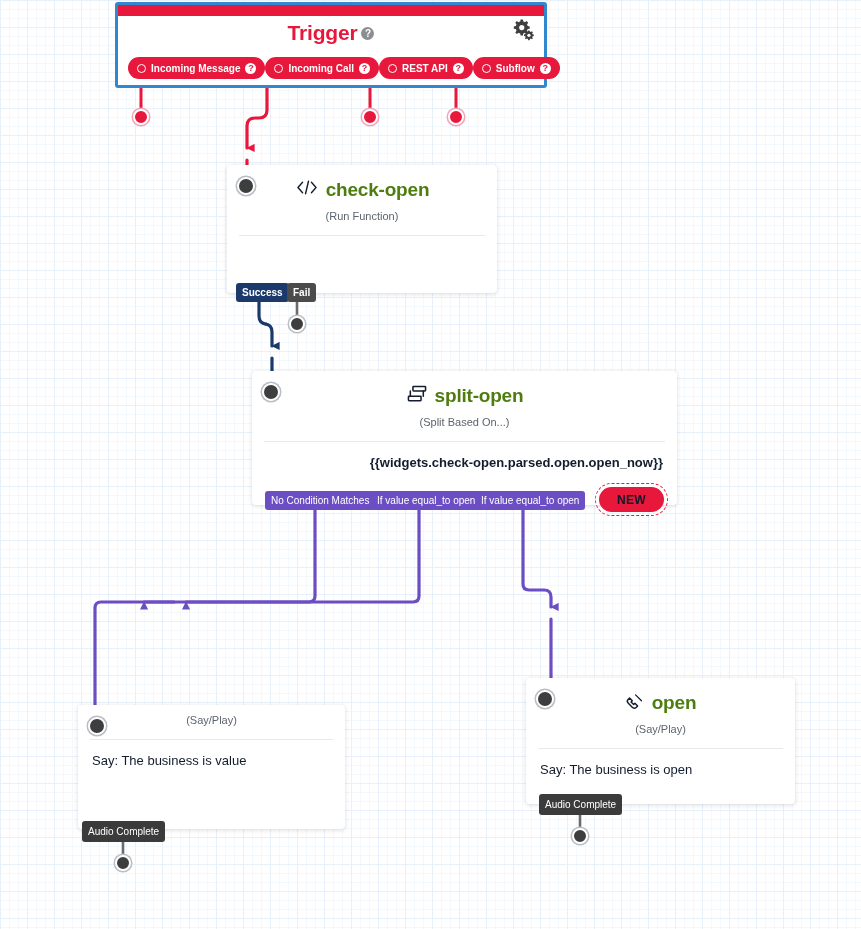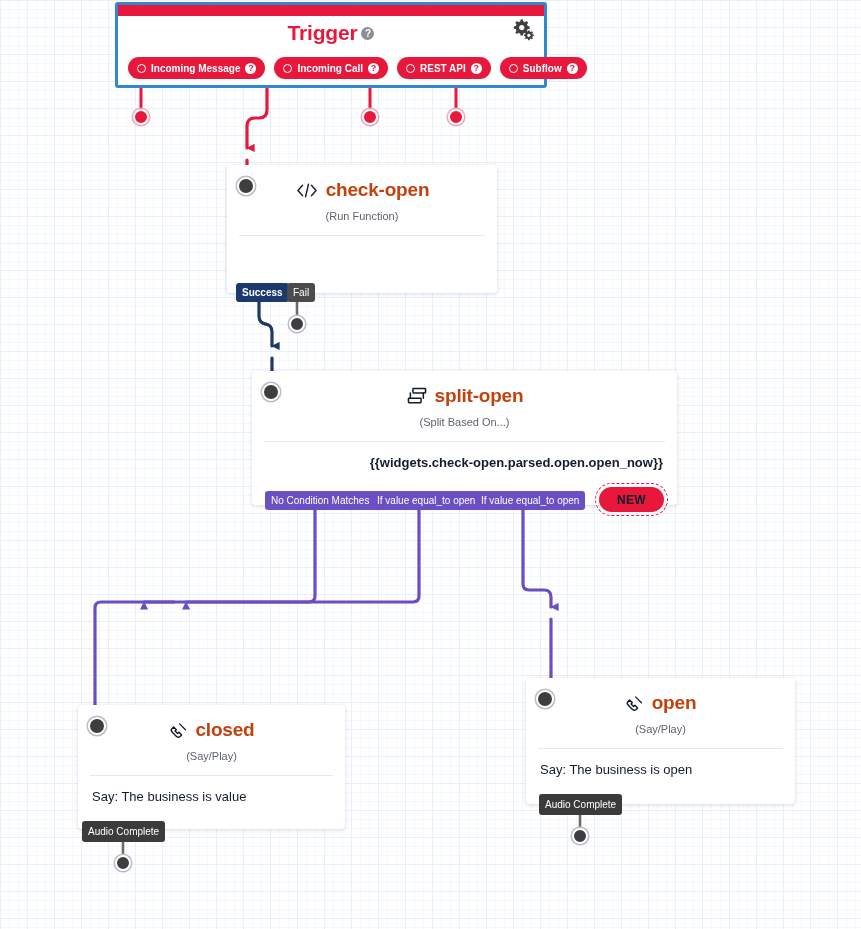--- a/index.html
+++ b/index.html
@@ -85,21 +85,20 @@
     right: 9px;
     top: 12px;
     width: 24px;
     height: 24px;
   }
   .trigger-pills {
     position: absolute;
     left: 10px;
     top: 52px;
     display: flex;
-    gap: 9px;
   }
   .pill {
     display: flex;
     align-items: center;
     gap: 5px;
     height: 22px;
     padding: 0 9px;
     border-radius: 11px;
     background: #e8183d;
     color: #ffffff;
@@ -135,25 +134,25 @@
     position: absolute;
     background: #ffffff;
     border-radius: 4px;
     box-shadow: 0 1px 4px rgba(20,30,60,0.17);
     box-sizing: border-box;
   }
   .node-title {
     text-align: center;
     font-size: 19px;
     font-weight: bold;
-    color: #c2410c;
+    color: #4d7c0f;
     padding-top: 14px;
     letter-spacing: -0.2px;
     display: flex;
-    align-items: center;
+    align-items: flex-start;
     justify-content: center;
     gap: 7px;
   }
   .node-subtitle {
     text-align: center;
     font-size: 11px;
     color: #5d646e;
     padding-top: 9px;
   }
   .node-sep {
@@ -191,21 +190,21 @@
     line-height: 19px;
     padding: 0 6px;
     font-size: 10px;
     color: #ffffff;
     border-radius: 3px;
     white-space: nowrap;
     cursor: pointer;
     font-weight: normal;
   }
   .badge-success { background: #1b3a6b; font-weight: bold; }
-  .badge-fail    { background: #4b4b4b; font-weight: normal; }
+  .badge-fail    { background: #4b4b4b; font-weight: bold; }
   .badge-purple  { background: #6b4dc4; }
   .badge-gray    { background: #3b3b3b; }
 
   .endpoint {
     position: absolute;
     width: 16px;
     height: 16px;
     border-radius: 50%;
     background: #3e3e3e;
     border: 2px solid #ffffff;
@@ -409,32 +408,20 @@
   <div class="badge badge-purple" style="left:265px; top:491px;text-align:right;">No Condition Matches</div>
   <div class="badge badge-purple" style="left:371px; top:491px;">If value equal_to open</div>
   <div class="badge badge-purple" style="left:475px; top:491px;">If value equal_to open</div>
 
   <div class="new-btn-wrap">
     <button class="new-btn">NEW</button>
   </div>
 
   <div class="node" style="left:78px; top:705px; width:267px; height:124px;">
     <div class="in-port"></div>
-    <div class="node-title">
-      <span>
-        <svg class="icon-svg" viewBox="0 0 22 20" width="20" height="18" aria-hidden="true">
-          <g fill="none" stroke="#121c2d" stroke-width="1.6" stroke-linecap="round" stroke-linejoin="round">
-            <path d="M3.6 14.8 C2.2 13.4 2.2 11.6 3.3 10.5 L5 8.8 L8 11.8 L6.6 13.2
-                     L9.5 16.1 L10.9 14.7 L13.9 17.7 L12.2 19.4 C11.1 20.5 9.3 20.5 7.9 19.1 Z" transform="translate(0,-2.2)"></path>
-            <path d="M11.6 3.2 L18.2 9.8" stroke-width="1.4"></path>
-          </g>
-        </svg>
-      </span>
-      <span>closed</span>
-    </div>
     <div class="node-subtitle">(Say/Play)</div>
     <div class="node-sep"></div>
     <div class="node-body">Say: The business is value</div>
   </div>
 
   <div class="badge badge-gray" style="left:82px; top:821px; height:21px; line-height:21px;">Audio Complete</div>
   <div class="endpoint" style="left:115px; top:855px;"></div>
 
   <div class="node" style="left:526px; top:678px; width:269px; height:126px;">
     <div class="in-port"></div>

